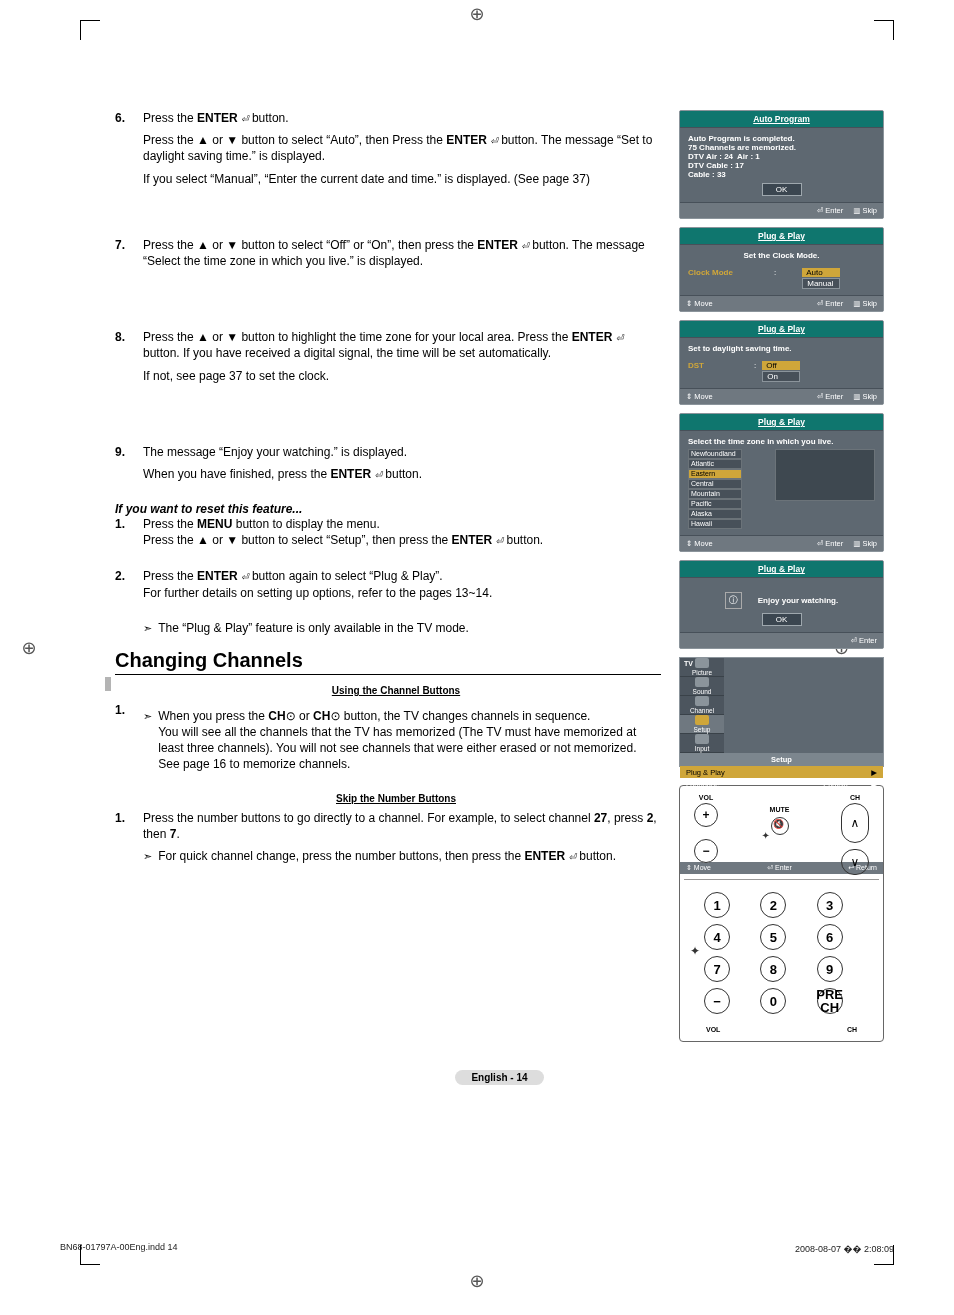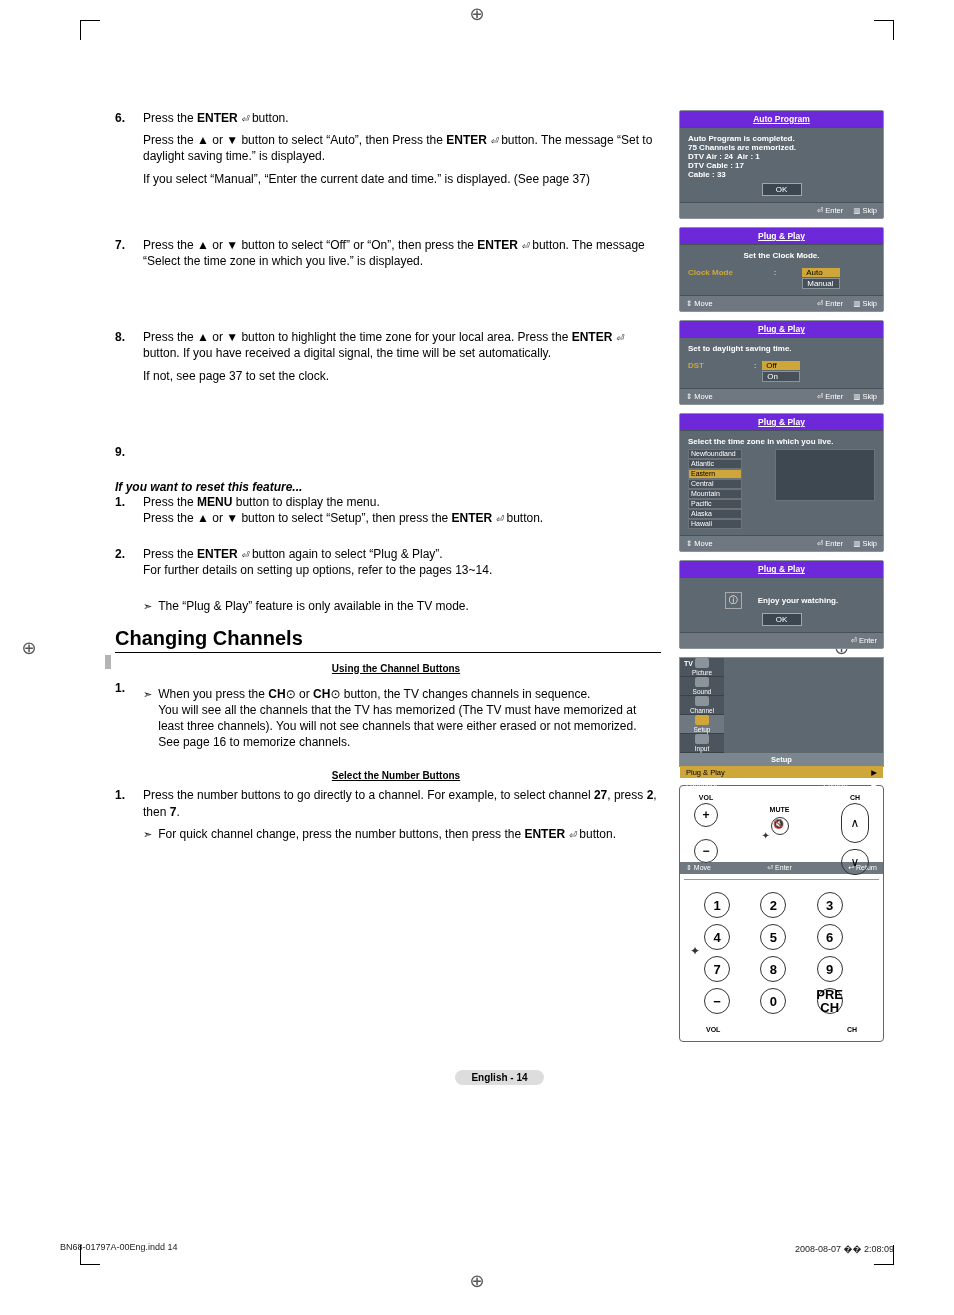--- a/index.html
+++ b/index.html
@@ -59,21 +59,21 @@
   .osd {
     background: #5e6871;
     border: 1px solid #8b949b;
     border-radius: 2px;
     color: #fff;
     font-size: 8px;
     margin-bottom: 8px;
     overflow: hidden;
   }
   .osd .titlebar {
-    background: #6d28d9;
+    background: #0f766e;
     font-weight: bold;
     text-align: center;
     padding: 3px 0;
     border-bottom: 1px solid #475059;
     font-size: 8.5px;
   }
   .osd .underline { text-decoration: underline; }
   .osd .body { padding: 6px 8px; min-height: 46px; position: relative; }
   .osd .ftr { background: #6f7880; border-top:1px solid #475059; padding: 3px 6px; font-size: 7.5px; display:flex; justify-content:flex-end; gap:10px;}
   .osd .ftr.spread { justify-content: space-between; }
@@ -166,20 +166,24 @@
           </li>
           <li style="margin-top: 60px;">
             <span class="num">8.</span>
             <div>
               <div>Press the ▲ or ▼ button to highlight the time zone for your local area. Press the <b>ENTER</b> <i class="enter-icon"></i> button. If you have received a digital signal, the time will be set automatically.</div>
               <div class="sub">If not, see page 37 to set the clock.</div>
             </div>
           </li>
           <li style="margin-top: 60px;">
             <span class="num">9.</span>
+            <div>
+              <div>The message “Enjoy your watching.” is displayed.</div>
+              <div class="sub">When you have finished, press the <b>ENTER</b> <i class="enter-icon"></i> button.</div>
+            </div>
           </li>
         </ol>
 
       <p class="ital">If you want to reset this feature...</p>
 
       <ol class="steps" id="reset-steps">
           <li>
             <span class="num">1.</span>
             <div>Press the <b>MENU</b> button to display the menu.<br>Press the ▲ or ▼ button to select “Setup”, then press the <b>ENTER</b> <i class="enter-icon"></i> button.</div>
           </li>
@@ -205,21 +209,21 @@
           <span class="num">1.</span>
           <div>
             <div class="note">
               <span class="arrow">➣</span>
               <span>When you press the <b>CH</b>⊙ or <b>CH</b>⊙ button, the TV changes channels in sequence.<br>You will see all the channels that the TV has memorized (The TV must have memorized at least three channels). You will not see channels that were either erased or not memorized. See page 16 to memorize channels.</span>
             </div>
           </div>
         </li>
       </ol>
 
-      <p class="h3">Select the Number Buttons</p>
+      <p class="h3">Skip the Number Buttons</p>
       <ol class="steps">
         <li>
           <span class="num">1.</span>
           <div>
             <div>Press the number buttons to go directly to a channel. For example, to select channel <b>27</b>, press <b>2</b>, then <b>7</b>.</div>
             <div class="note">
               <span class="arrow">➣</span>
               <span>For quick channel change, press the number buttons, then press the <b>ENTER</b> <i class="enter-icon"></i> button.</span>
             </div>
           </div>

